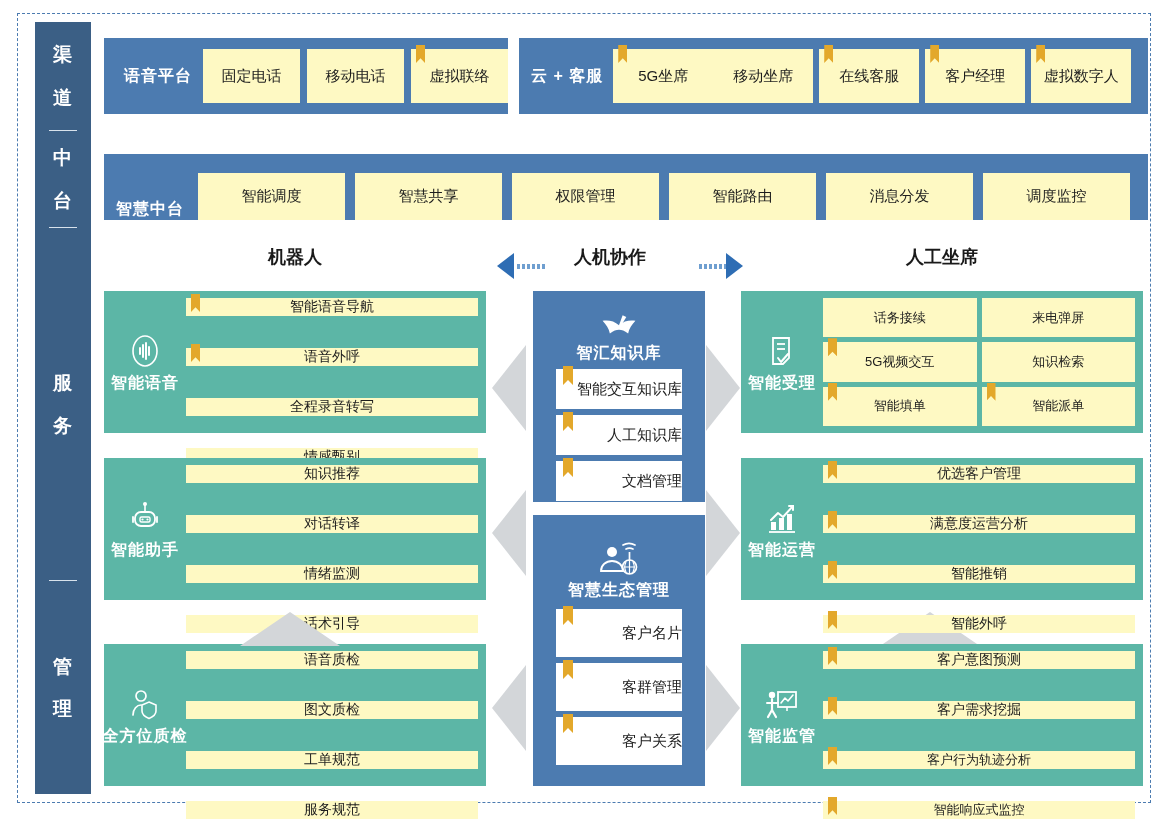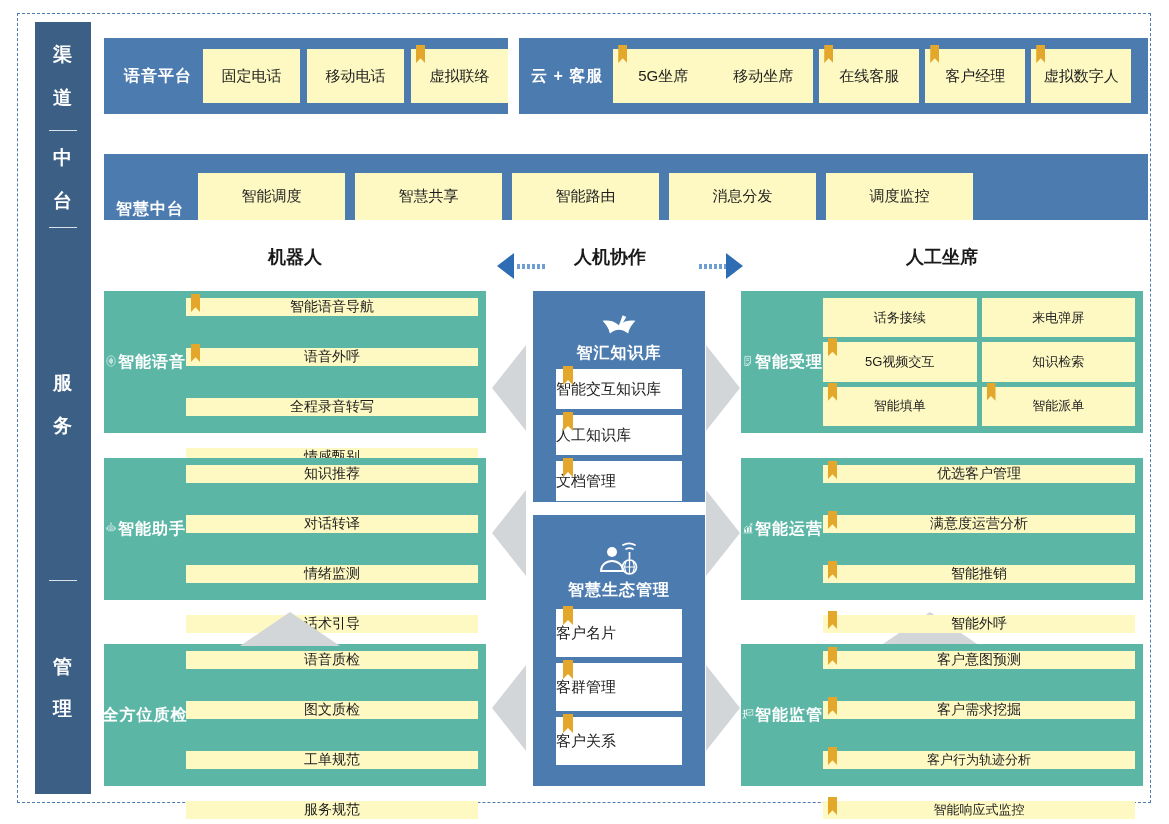--- a/index.html
+++ b/index.html
@@ -47,36 +47,36 @@
   .arrowL,.arrowR{position:absolute;width:0;height:0;}
   .arrowL{border-top:13px solid transparent;border-bottom:13px solid transparent;
           border-right:17px solid #2E6DB4;}
   .arrowR{border-top:13px solid transparent;border-bottom:13px solid transparent;
           border-left:17px solid #2E6DB4;}
   .dashline{position:absolute;height:5px;background:
       repeating-linear-gradient(90deg,#6f9fd0 0 3px,transparent 3px 5px);}
 
   
   .grp{position:absolute;box-sizing:border-box;display:flex;align-items:center;}
-  .grp-icon-col{width:82px;display:flex;flex-direction:row;align-items:center;
+  .grp-icon-col{width:82px;display:flex;flex-direction:column;align-items:center;
                 justify-content:center;flex:0 0 82px;text-align:right;}
   .grp-icon{width:40px;height:40px;display:block;margin-bottom:2px;}
   .grid{flex:1 1 auto;display:grid;gap:5px;height:100%;
         padding:7px 8px 7px 0;box-sizing:border-box;}
   .g2x2{grid-template-columns:1fr;grid-template-rows:1fr 1fr;gap:32px;}
   .g3x2{grid-template-columns:1fr 1fr;grid-template-rows:1fr 1fr 1fr;}
 
   
   .centre{position:absolute;box-sizing:border-box;padding:16px;}
   .c-head{display:flex;flex-direction:column;align-items:center;justify-content:center;
           color:#fff;}
   .c-head .t{font-weight:bold;font-size:16px;letter-spacing:1px;}
   .c-icon{width:42px;height:30px;display:block;}
   .c-item{background:#fff;height:40px;margin:0 7px 6px 7px;display:flex;
-          align-items:center;justify-content:flex-start;font-size:15px;position:relative;}
+          align-items:center;justify-content:flex-end;font-size:15px;position:relative;}
   .c-item.bm::before{content:"";position:absolute;left:7px;top:-3px;width:10px;height:19px;
       background:#E3A82B;clip-path:polygon(0 0,100% 0,100% 100%,50% 74%,0 100%);}
 
   
   .chev{position:absolute;width:34px;height:86px;}
   .chev-up{position:absolute;width:100px;height:34px;}
 </style>
 </head>
 <body>
 
@@ -138,20 +138,23 @@
       </div>
   </div>
 
   <div class="row-grp blue" style="left:104px;top:154px;width:1044px;height:66px;padding-left:12px;align-items:flex-end;">
     <div class="panel-label" style="margin-right:14px">智慧中台</div>
     <div class="chip" style="width:147px;height:47px;margin-right:10px">
       <span>智能调度</span>
       </div>
     <div class="chip" style="width:147px;height:47px;margin-right:10px">
       <span>智慧共享</span>
+      </div>
+    <div class="chip" style="width:147px;height:47px;margin-right:10px">
+      <span>权限管理</span>
       </div>
     <div class="chip" style="width:147px;height:47px;margin-right:10px">
       <span>智能路由</span>
       </div>
     <div class="chip" style="width:147px;height:47px;margin-right:10px">
       <span>消息分发</span>
       </div>
     <div class="chip" style="width:147px;height:47px">
       <span>调度监控</span>
       </div>

